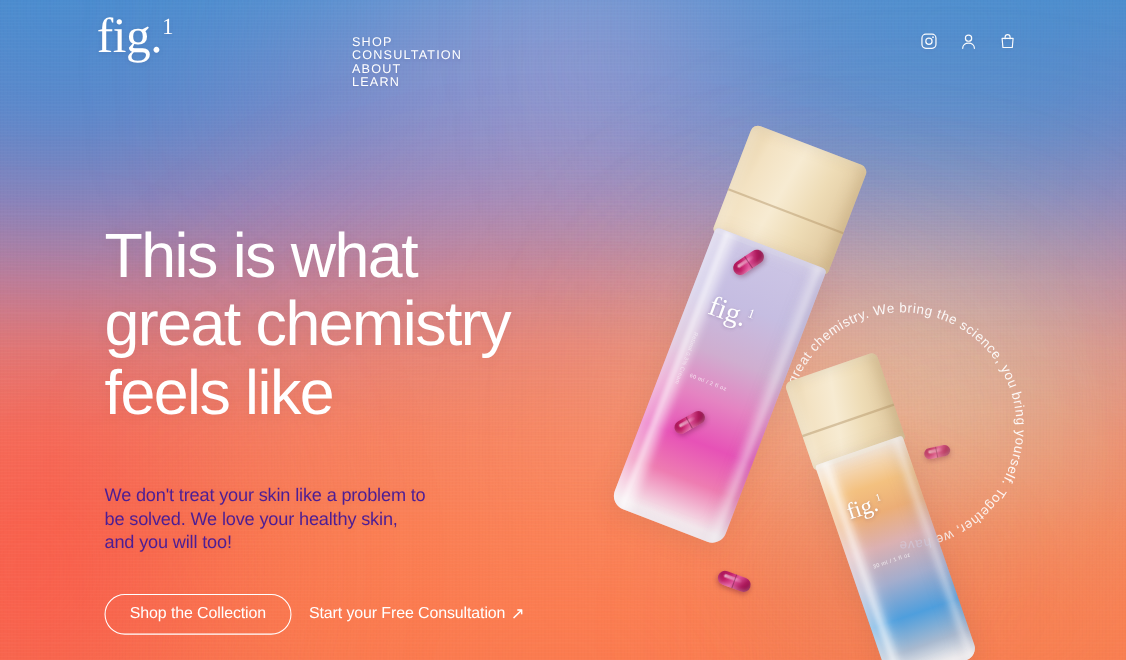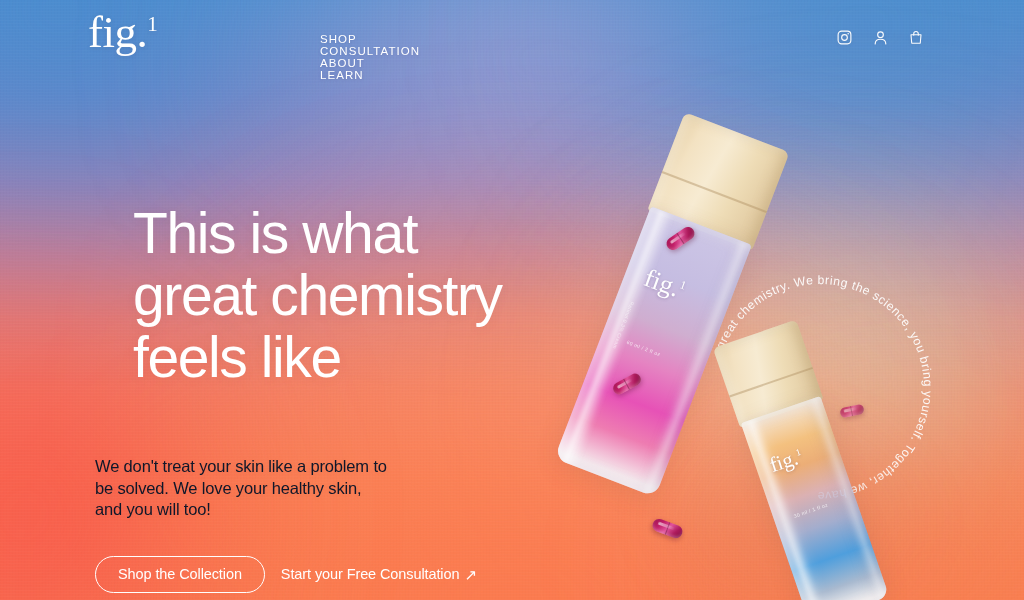--- a/index.html
+++ b/index.html
@@ -156,25 +156,24 @@
     width:520px;
   }
   .headline {
     color:#fff;
     font-size:57px;
     line-height:62px;
     font-weight:400;
     letter-spacing:-1.4px;
     white-space:pre-line;
     text-shadow:0 2px 10px rgba(170,90,70,.10);
-    margin-left:38px;
   }
   .subcopy {
-    margin-top:68px;
-    color:#0f172a;
+    margin-top:52px;
+    color:#4c1d95;
     font-size:16.5px;
     line-height:21.5px;
     font-weight:500;
     letter-spacing:-0.15px;
     white-space:pre-line;
     text-shadow:0 1px 5px rgba(190,90,60,.14);
   }
   .cta-row {
     margin-top:35px;
     display:flex; align-items:center; gap:16px;

